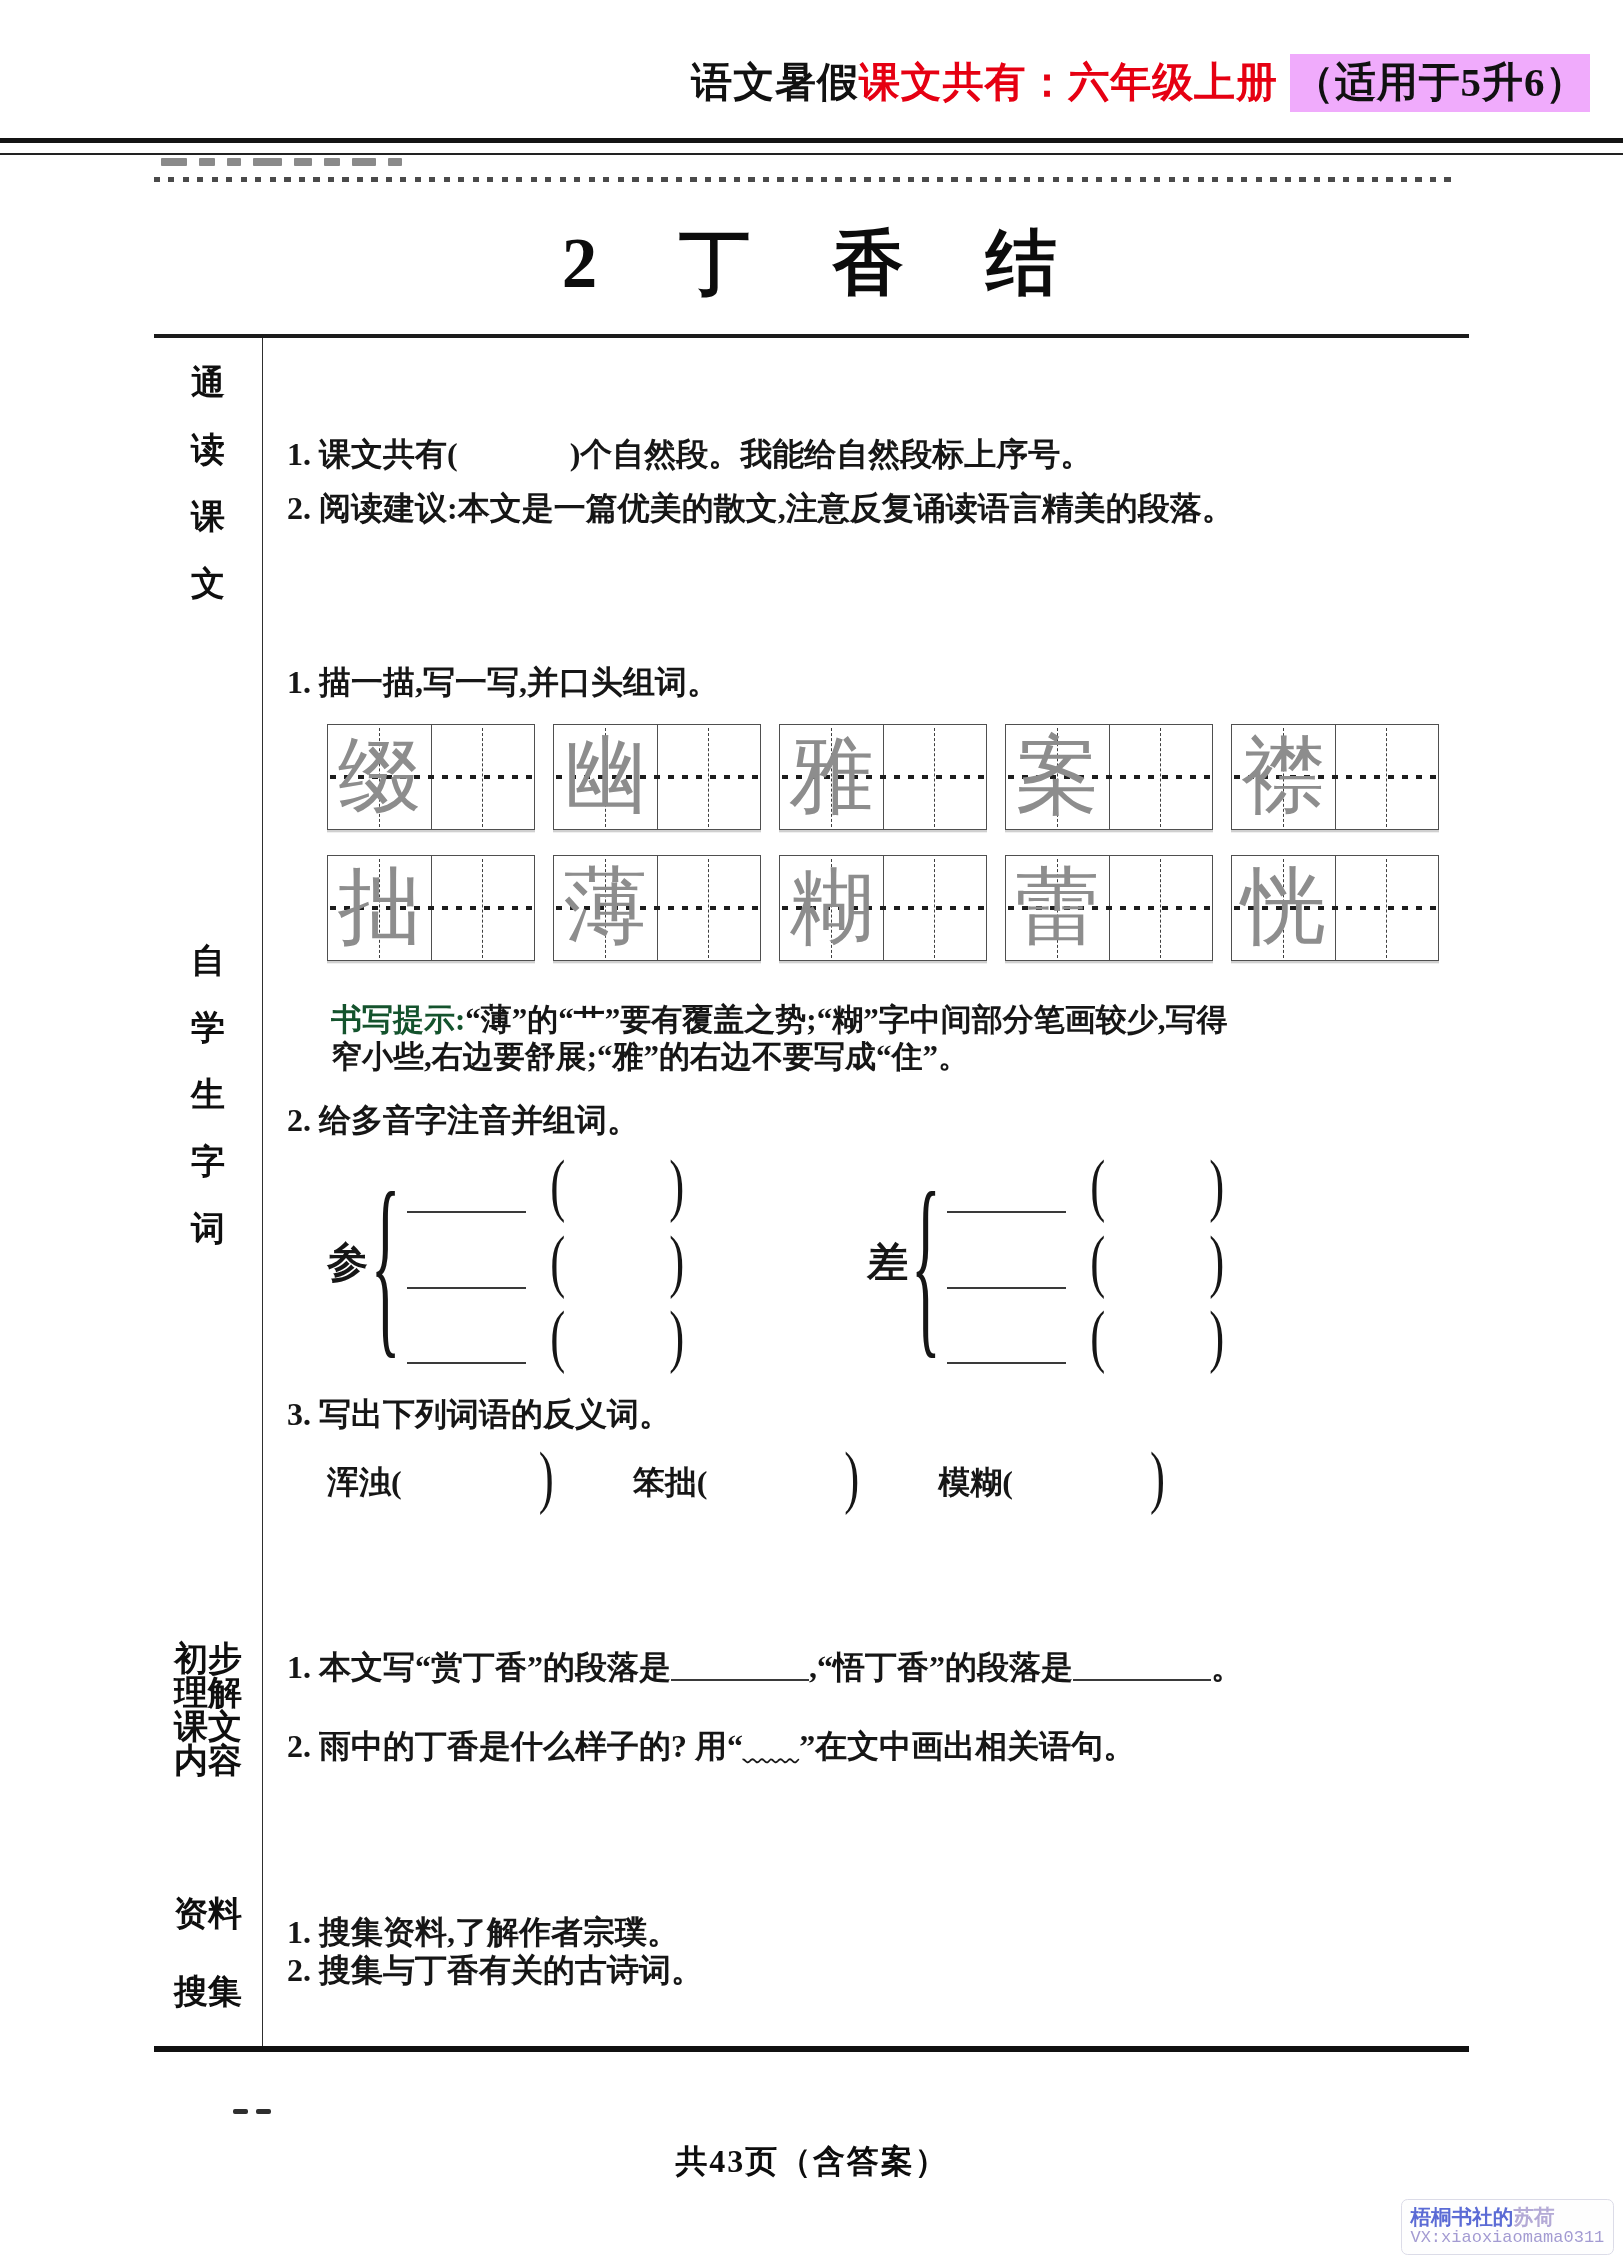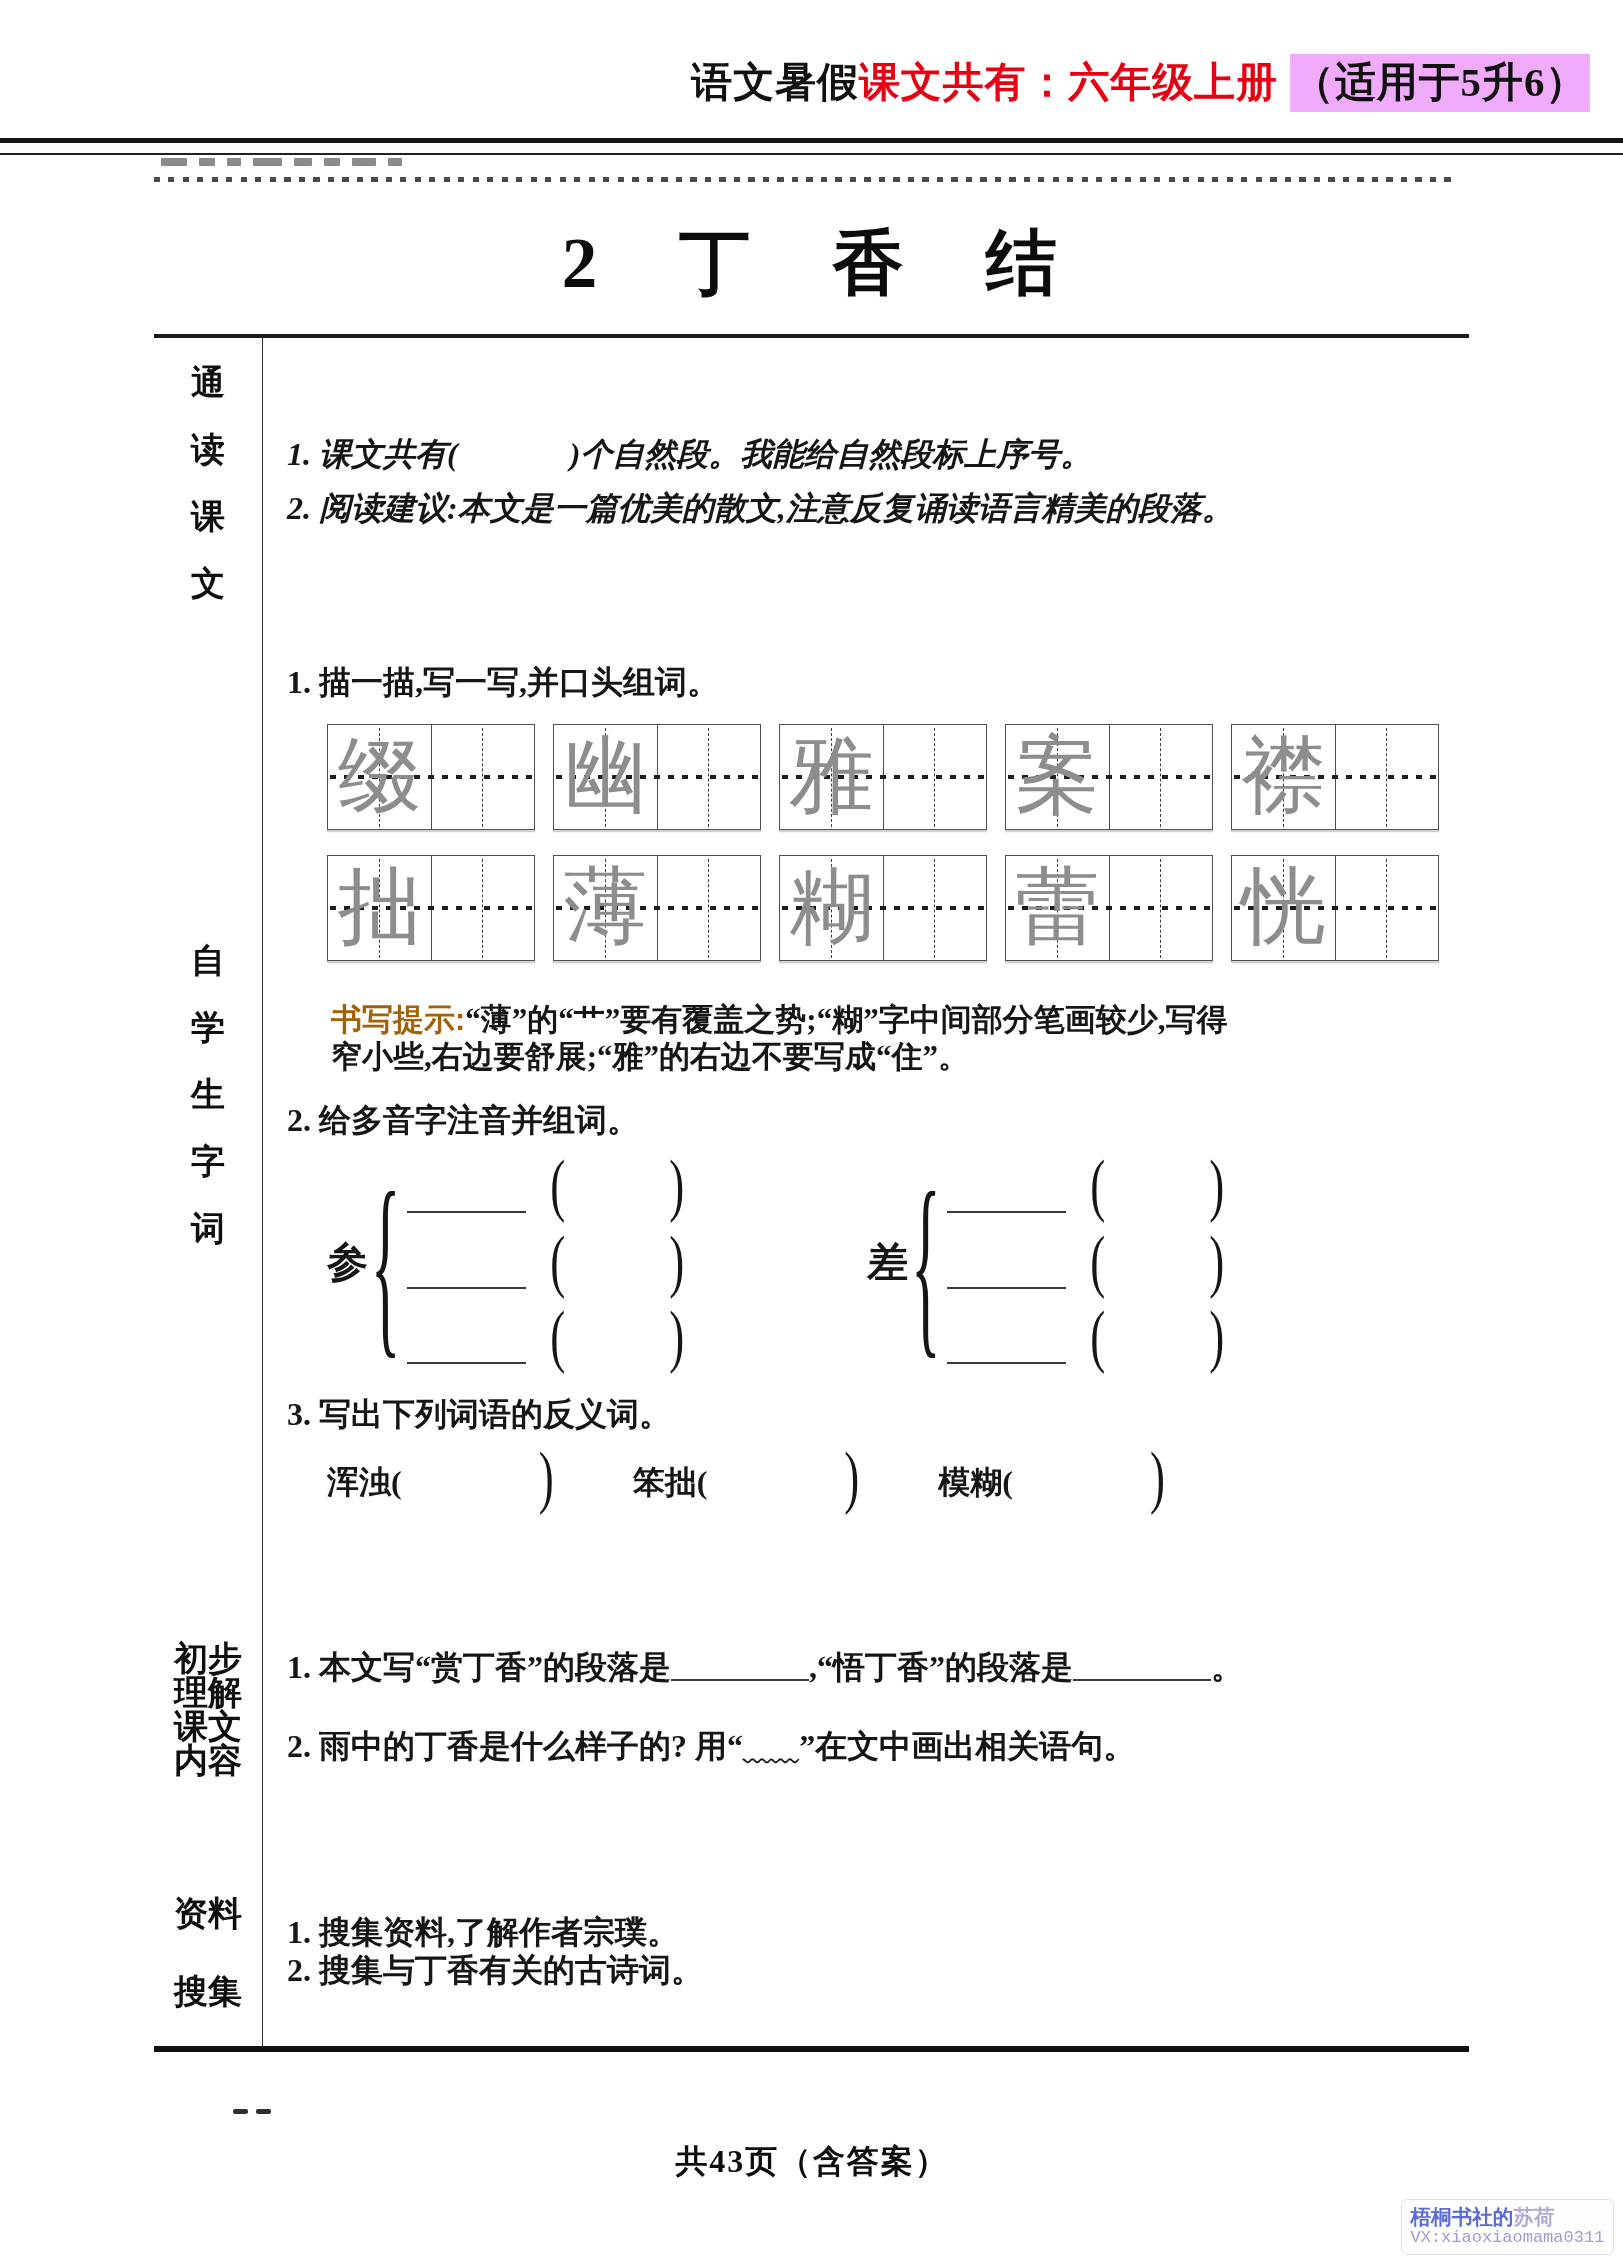--- a/index.html
+++ b/index.html
@@ -48,40 +48,40 @@
     font-family:"Liberation Sans","DejaVu Sans",sans-serif;
     font-weight:700;font-size:34px;color:#0f0f0f;
   }
   .lbl span{line-height:1;white-space:nowrap;}
   .lbl-g70{gap:33px;}
   .lbl-g75{}
   .lbl-g95{gap:44px;}
   .cnt{position:relative;font-size:32px;font-weight:600;color:#161616;padding-left:24px;}
   .cnt p{margin:0;line-height:1.18;white-space:nowrap;}
   .vflex{display:flex;flex-direction:column;justify-content:center;}
-  .c1{gap:16px;font-style:italic;}
+  .c1{gap:16px;}
   .c3{gap:41px;}
   .c4{}
   
   .c2{padding-top:38px;}
   .gridrow{display:flex;gap:18px;margin-left:40px;margin-top:22.5px;}
   .gridrow.second{margin-top:25px;}
   
   .unit{position:relative;width:206px;height:104px;border:1.4px solid #4f4f4f;background:#fff;box-shadow:0 2.3px 0 rgba(120,120,120,.35);}
   .unit .mid{position:absolute;left:50%;top:0;bottom:0;width:1.4px;margin-left:-0.5px;background:#4f4f4f;}
   .unit .dash{position:absolute;top:2.3px;bottom:2.3px;width:0;border-left:1.4px dashed #3f3f3f;}
   .unit .d1{left:calc(25% - 0.5px);}
   .unit .d2{left:calc(75% - 0.5px);}
   .unit .hdot{position:absolute;left:1.9px;right:1.9px;top:50%;height:3.7px;margin-top:-1.9px;z-index:1;
     background:repeating-linear-gradient(90deg,#1d1d1d 0 6px,transparent 6px 14px);}
   .uchar{position:absolute;left:0;top:50%;width:50%;transform:translateY(-51%);text-align:center;
     font-size:84px;line-height:1;color:#8d8d8d;font-weight:500;z-index:2;}
   
   .tip{margin:41px 0 0 44px !important;line-height:70px;font-size:31px;white-space:normal !important;width:1132px;}
-  .tip .b{font-family:Liberation Sans, sans-serif;font-weight:800;color:#a16207;}
+  .tip .b{font-family:Liberation Serif, serif;font-weight:800;color:#14532d;}
   .mt58{margin-top:27px !important;}
   .mt68{margin-top:32px !important;}
   
   .poly{display:flex;margin-top:21px;margin-left:40px;align-items:center;}
   .pgroup{display:flex;align-items:center;}
   .pgroup.g2{margin-left:183px;}
   .pchar{font-size:41px;font-weight:600;}
   .brace{display:inline-block;font-size:62px;font-weight:300;transform:scaleY(3.25);transform-origin:center;
     margin:0 6.6px 0 2.8px;line-height:1;font-family:"Liberation Serif","DejaVu Serif",serif;}
   .plines{display:flex;flex-direction:column;gap:23.4px;}

